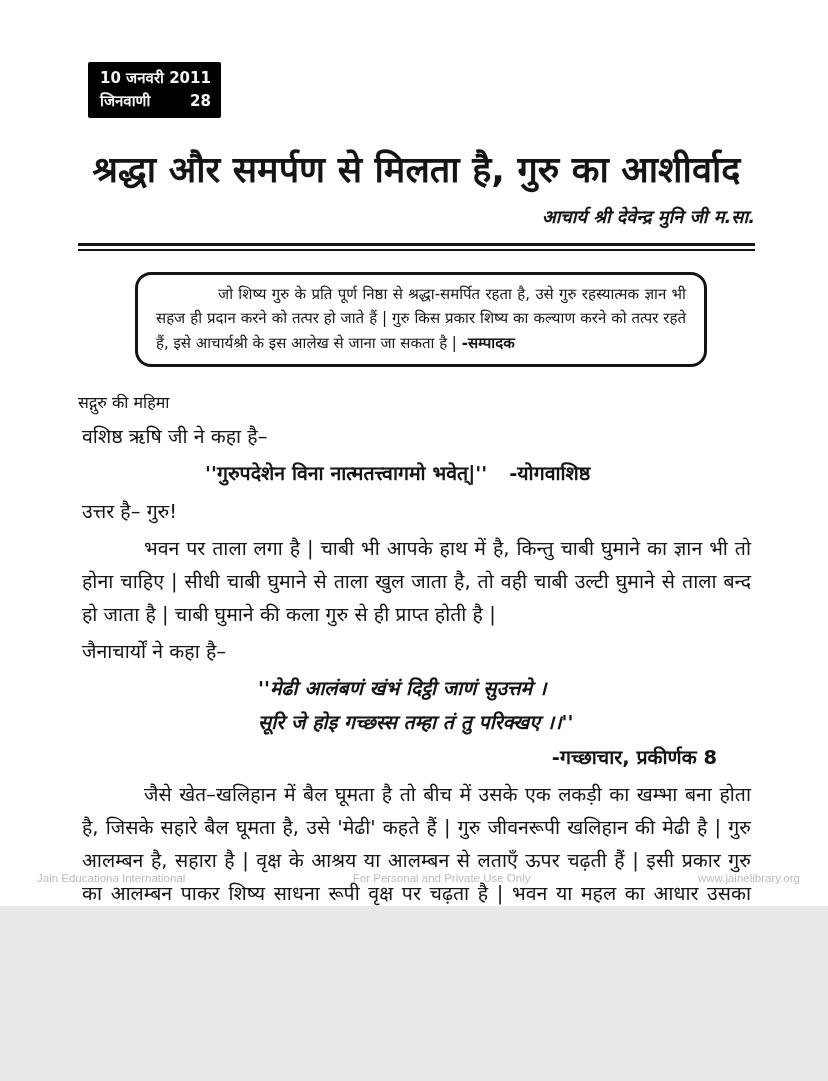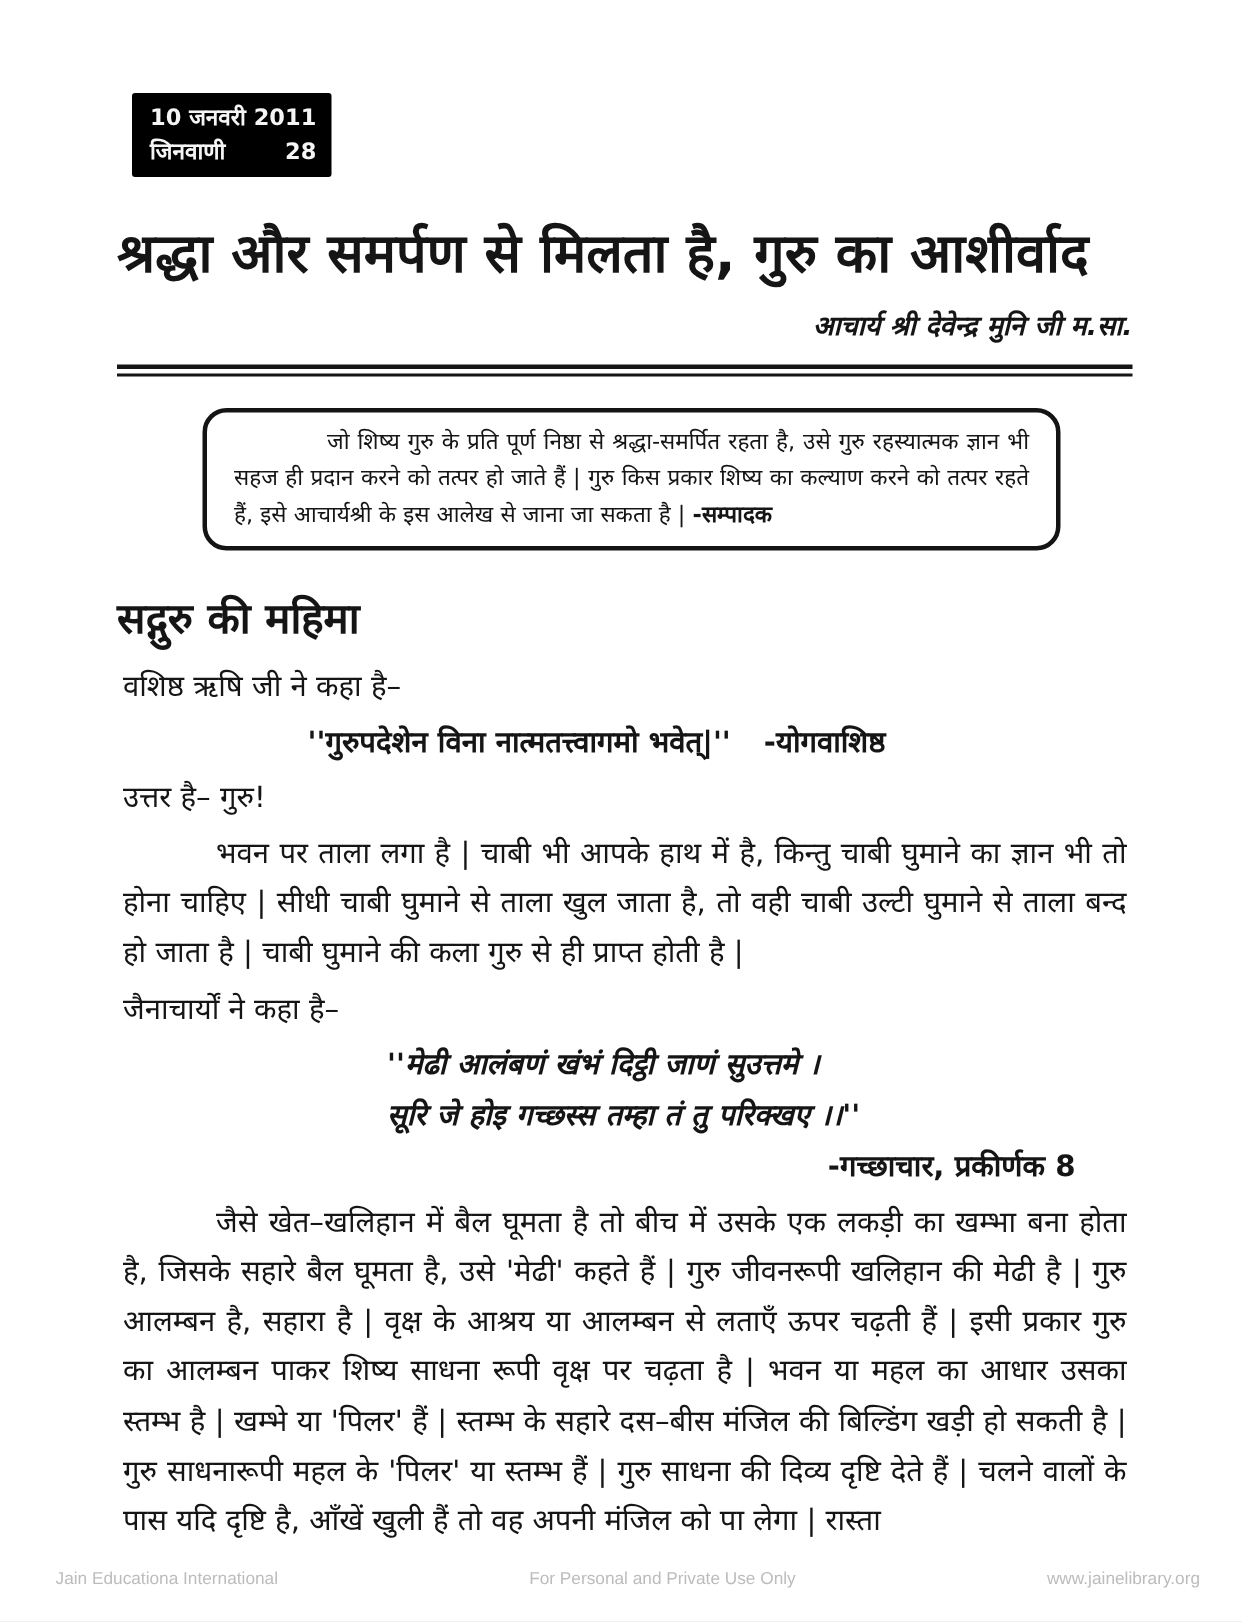--- a/index.html
+++ b/index.html
@@ -1,18 +1,18 @@
 <!DOCTYPE html>
 <html lang="hi"><head>
 <meta charset="utf-8">
 <style>
   html,body{margin:0;padding:0;background:#e8e8e8;}
   .page{
     position:relative;
-    width:828px;height:1081px;
+    width:828px;height:906px;
     margin:0 auto;
     background:#ffffff;
     color:#151515;
     font-family:"DejaVu Sans","Liberation Sans",sans-serif;
     overflow:hidden;
     box-sizing:border-box;
   }
   .content{padding:0 73px 0 78px;}
 
   
@@ -28,20 +28,21 @@
     line-height:1.5;
     border-radius:2px;
   }
   .badge-row{display:flex;justify-content:space-between;gap:10px;text-align:right;}
 
   
   .title{
     margin:30px 0 0 0;
     font-size:36px;
     font-weight:bold;
+    text-align:center;
     line-height:1.2;
     letter-spacing:0px;
   }
   .byline{
     margin-top:13px;
     text-align:right;
     font-size:18px;
     font-style:italic;
     font-weight:bold;
   }
@@ -64,22 +65,22 @@
     line-height:1.62;
     text-align:justify;
     text-indent:62px;
   }
   .note-box .sig{font-weight:bold;font-style:normal;}
 
   
   .body-text{font-size:19.5px;line-height:1.7;}
   .section-heading{
     margin:22px 0 0 0;
-    font-size:28px;
-    font-weight:bold;
+    font-size:16px;
+    font-weight:normal;
   }
   .body-text p{margin:4px;text-align:justify;}
   .body-text p.indent{text-indent:62px;}
   .quote-line{
     padding-left:127px;
     font-weight:bold;
   }
   .quote-line .src{margin-left:22px;}
   .verse{
     padding-left:180px;

